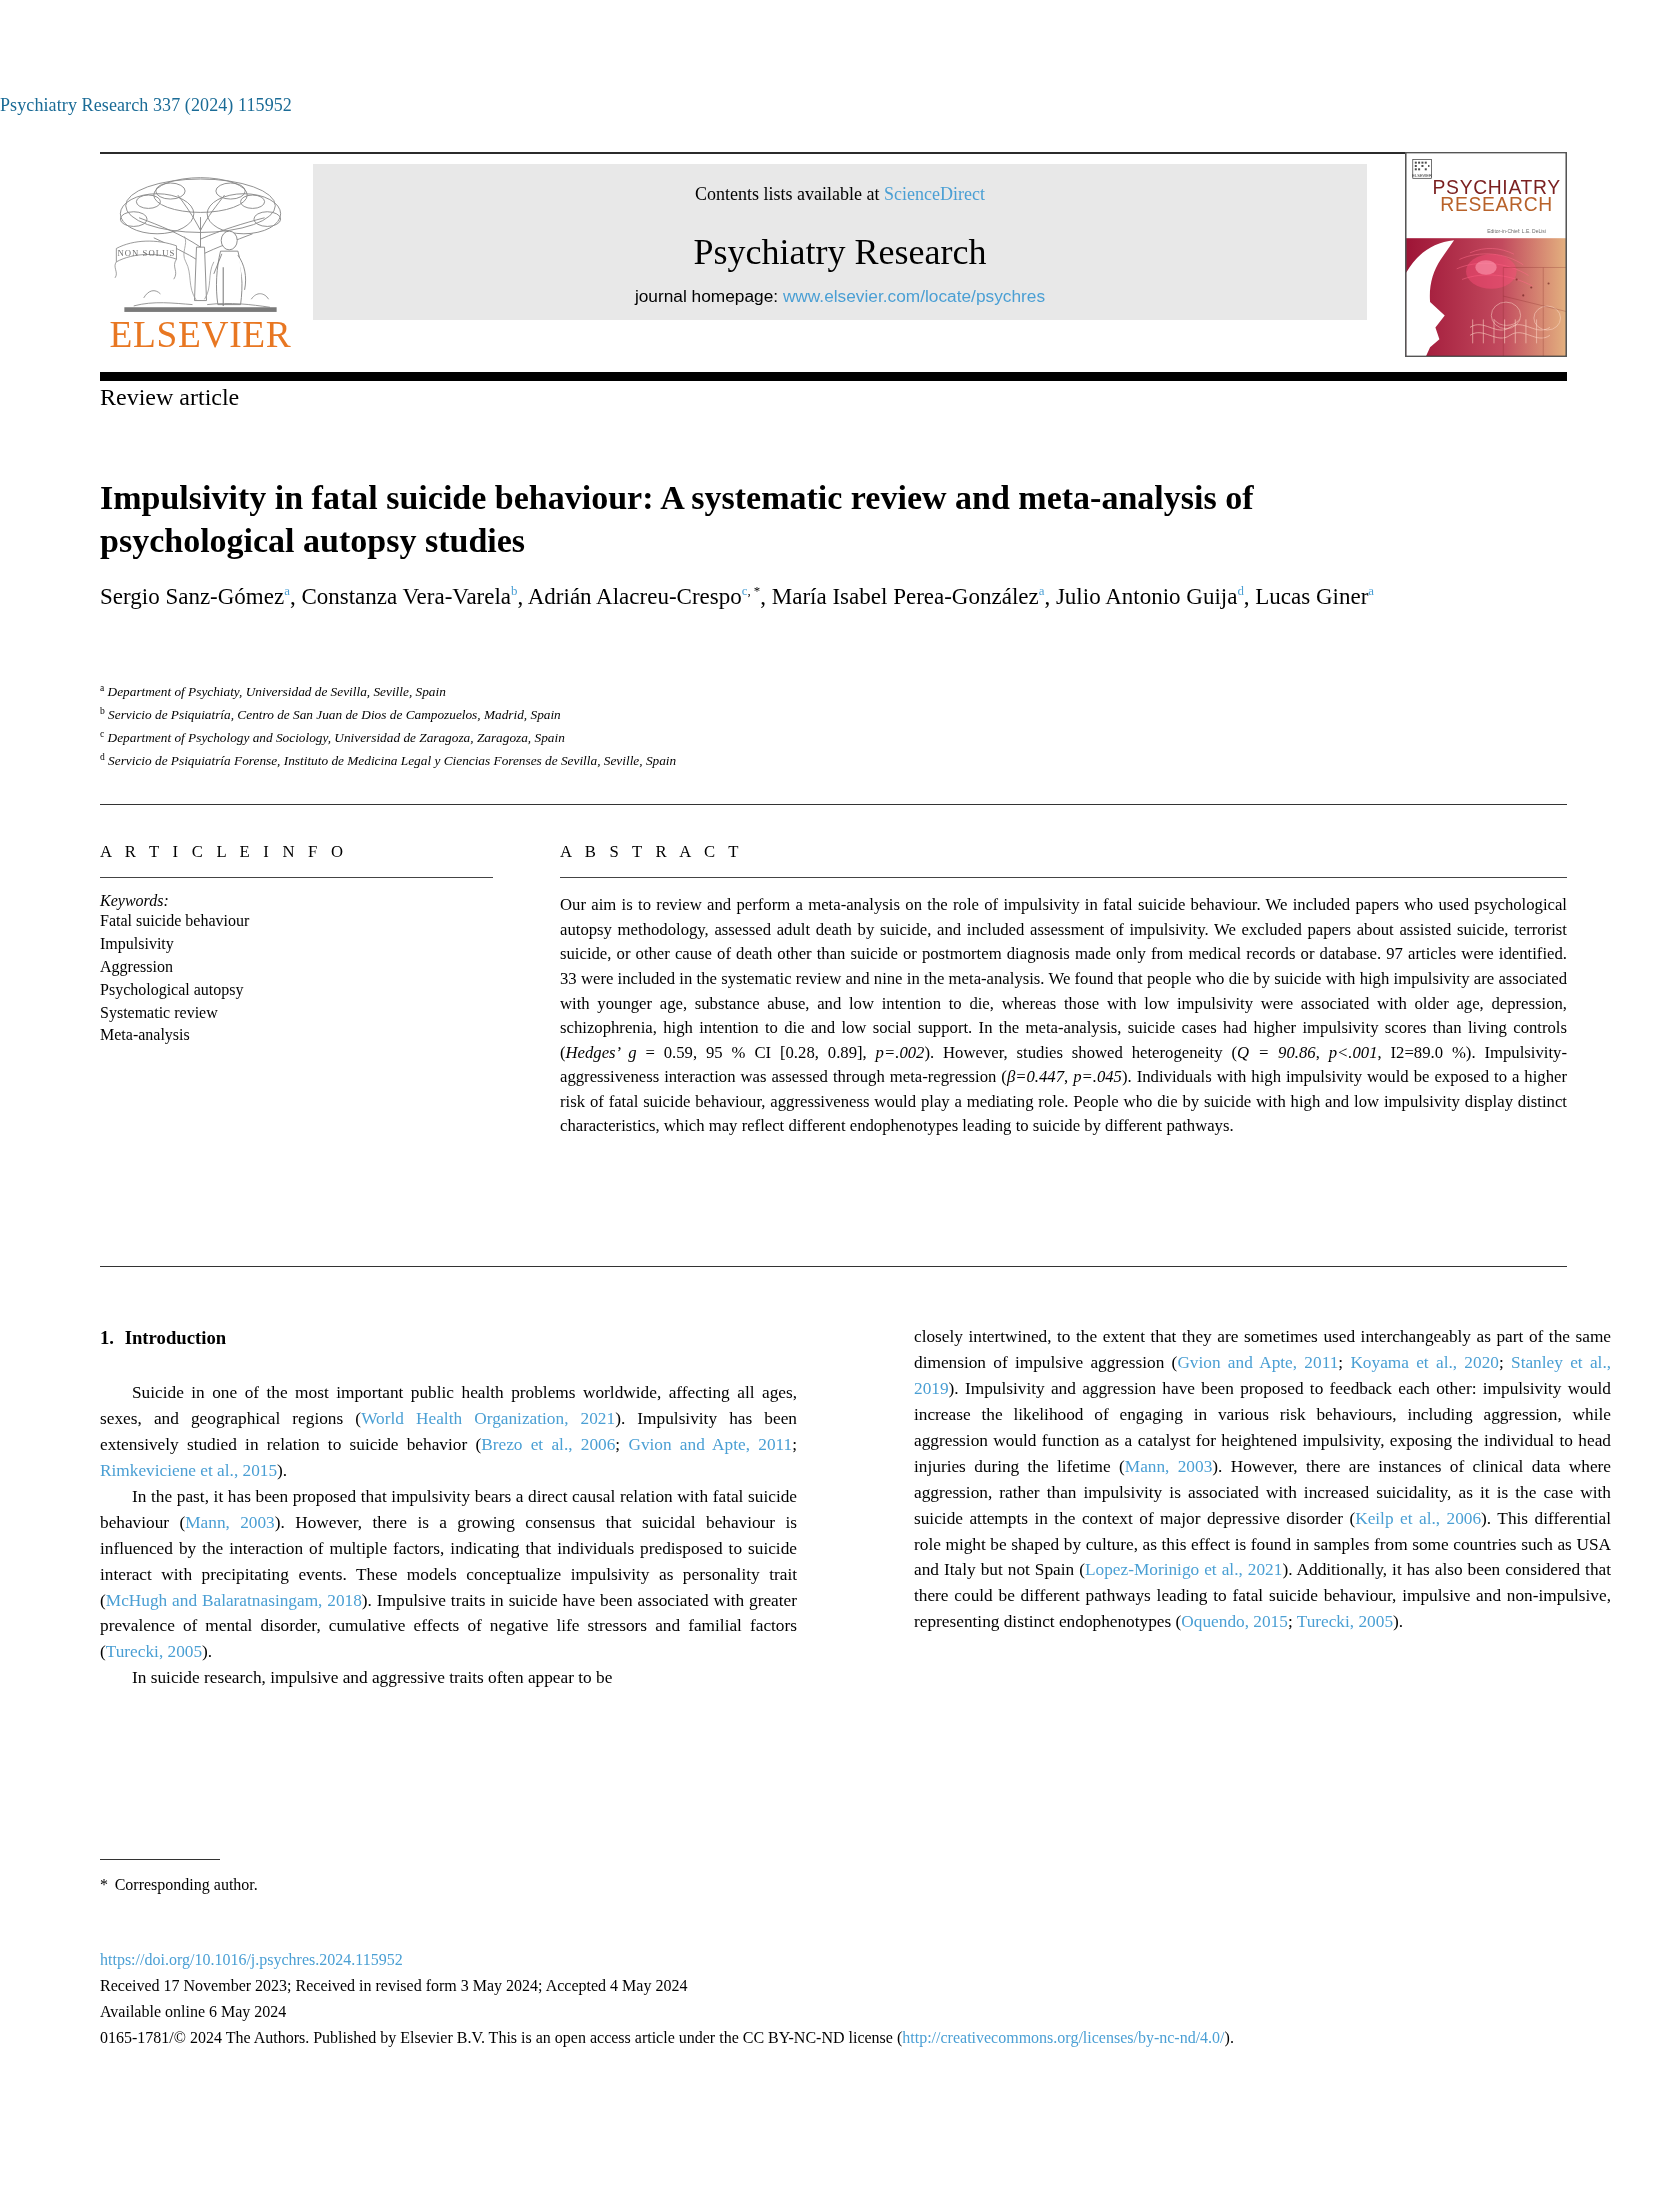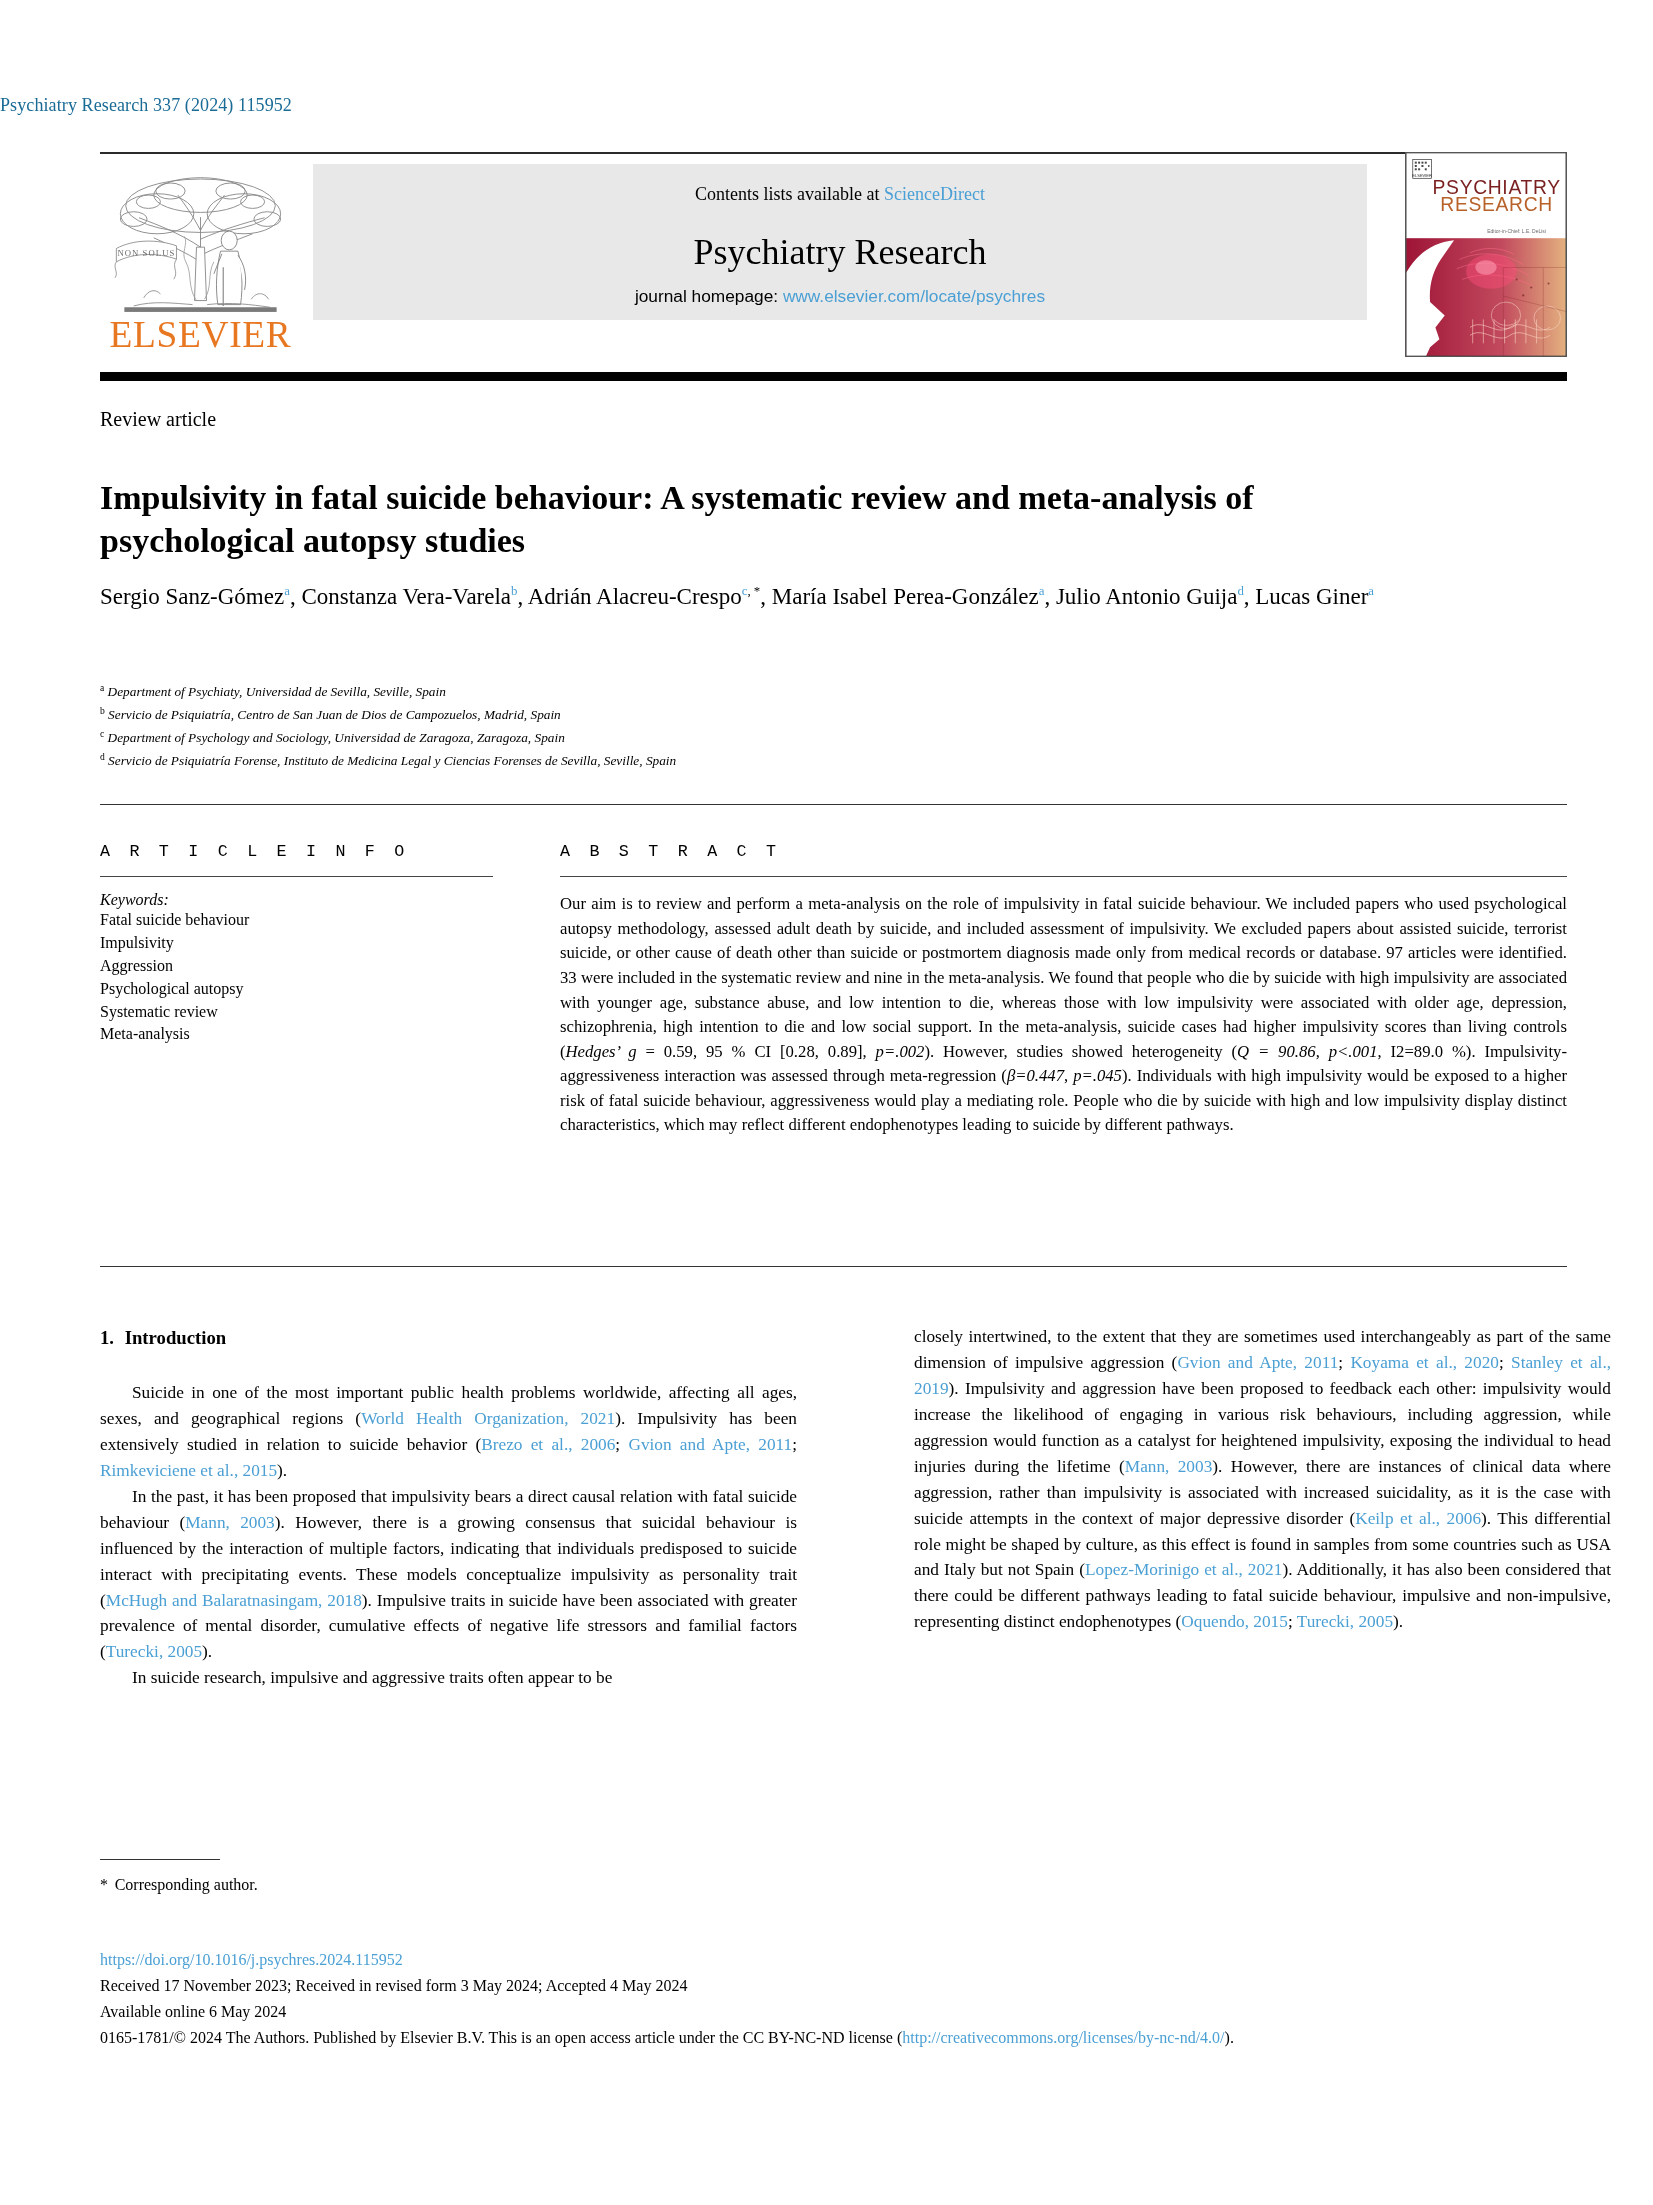--- a/index.html
+++ b/index.html
@@ -107,22 +107,22 @@
     top: 372px;
     width: 1467px;
     height: 9.3px;
     background: #000000;
   }
 
   
   .article-type {
     position: absolute;
     left: 100px;
-    top: 408px;
-    font-size: 20px;
+    top: 384px;
+    font-size: 24px;
   }
   .paper-title {
     position: absolute;
     left: 100px;
     top: 453px;
     width: 1280px;
     font-size: 34px;
     line-height: 1.28;
   }
 
@@ -165,21 +165,21 @@
     top: 1266px;
     width: 1467px;
     height: 1.3px;
     background: #333333;
   }
 
   
   .sec-head {
     font-size: 16.7px;
     letter-spacing: 4.7px;
-    font-family: Liberation Mono, monospace;
+    font-family: Liberation Serif, serif;
   }
   .article-info {
     position: absolute;
     left: 100px;
     top: 842px;
     width: 413px;
   }
   .article-info .rule {
     margin-top: 14.7px;
     width: 393px;

